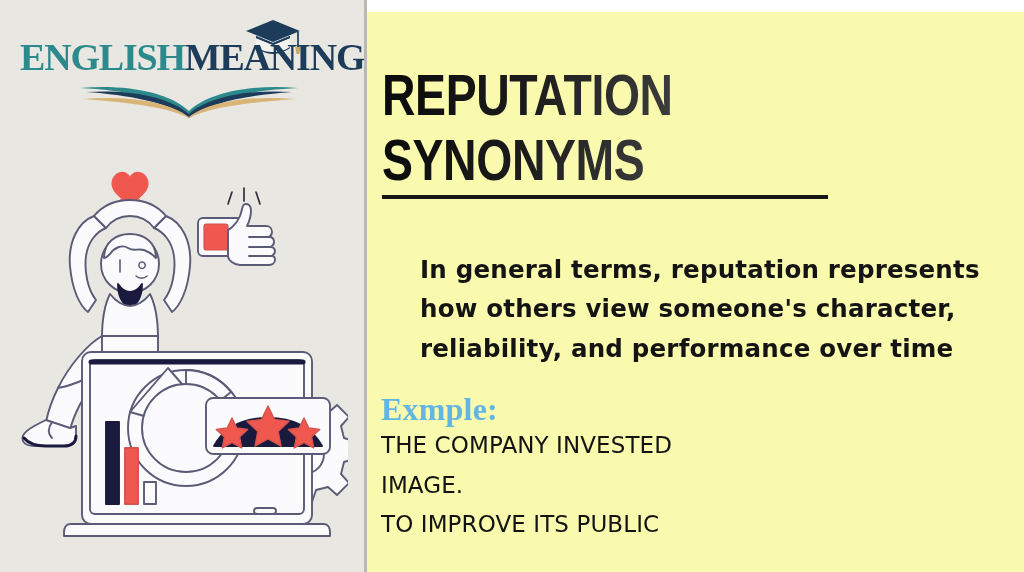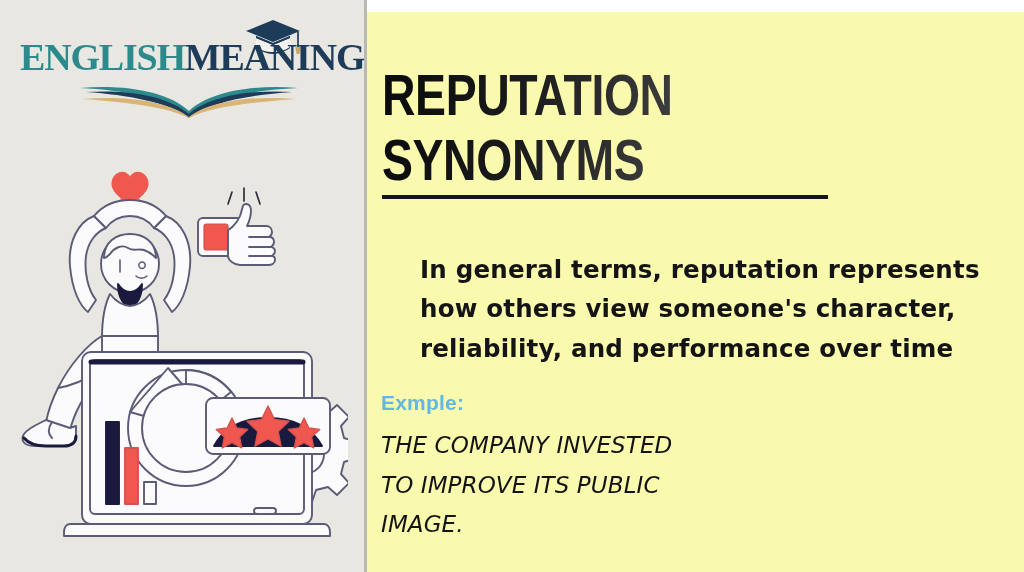--- a/index.html
+++ b/index.html
@@ -116,39 +116,39 @@
     font-size: 24.5px;
     line-height: 1.62;
     color: #141414;
     letter-spacing: 0.2px;
     margin-left: 40px;
   }
 
   .example-label {
     position: absolute;
     left: 14px; top: 379px;
-    font-family: Liberation Sans, sans-serif;
-    font-weight: 700;
-    font-size: 21px;
+    font-family: Liberation Serif, serif;
+    font-weight: 700;
+    font-size: 32px;
     color: #62b6e4;
     letter-spacing: 0.2px;
   }
 
   .example-body {
     position: absolute;
     left: 14px; top: 414px;
     width: 420px;
     font-family: "DejaVu Sans", sans-serif;
     font-weight: 400;
     font-size: 23px;
     line-height: 1.72;
     color: #131313;
     letter-spacing: 0.1px;
   }
-  .example-body .ex-line { display: block; white-space: nowrap; font-style: italic; }
+  .example-body .ex-line { display: block; white-space: nowrap; }
 </style>
 </head>
 <body>
 
 <div class="canvas">
 
   <div class="left-panel">
 
     <div class="logo">
 
@@ -275,17 +275,17 @@
     </h1>
 
     <div class="rule"></div>
 
     <p class="definition">In general terms, reputation represents how others view someone's character, reliability, and performance over time</p>
 
     <div class="example-label">Exmple:</div>
 
     <div class="example-body">
       <span class="ex-line">THE COMPANY INVESTED</span>
+      <span class="ex-line">IMAGE.</span>
       <span class="ex-line">TO IMPROVE ITS PUBLIC</span>
-      <span class="ex-line">IMAGE.</span>
     </div>
   </div>
 </div>
 
 </body></html>

